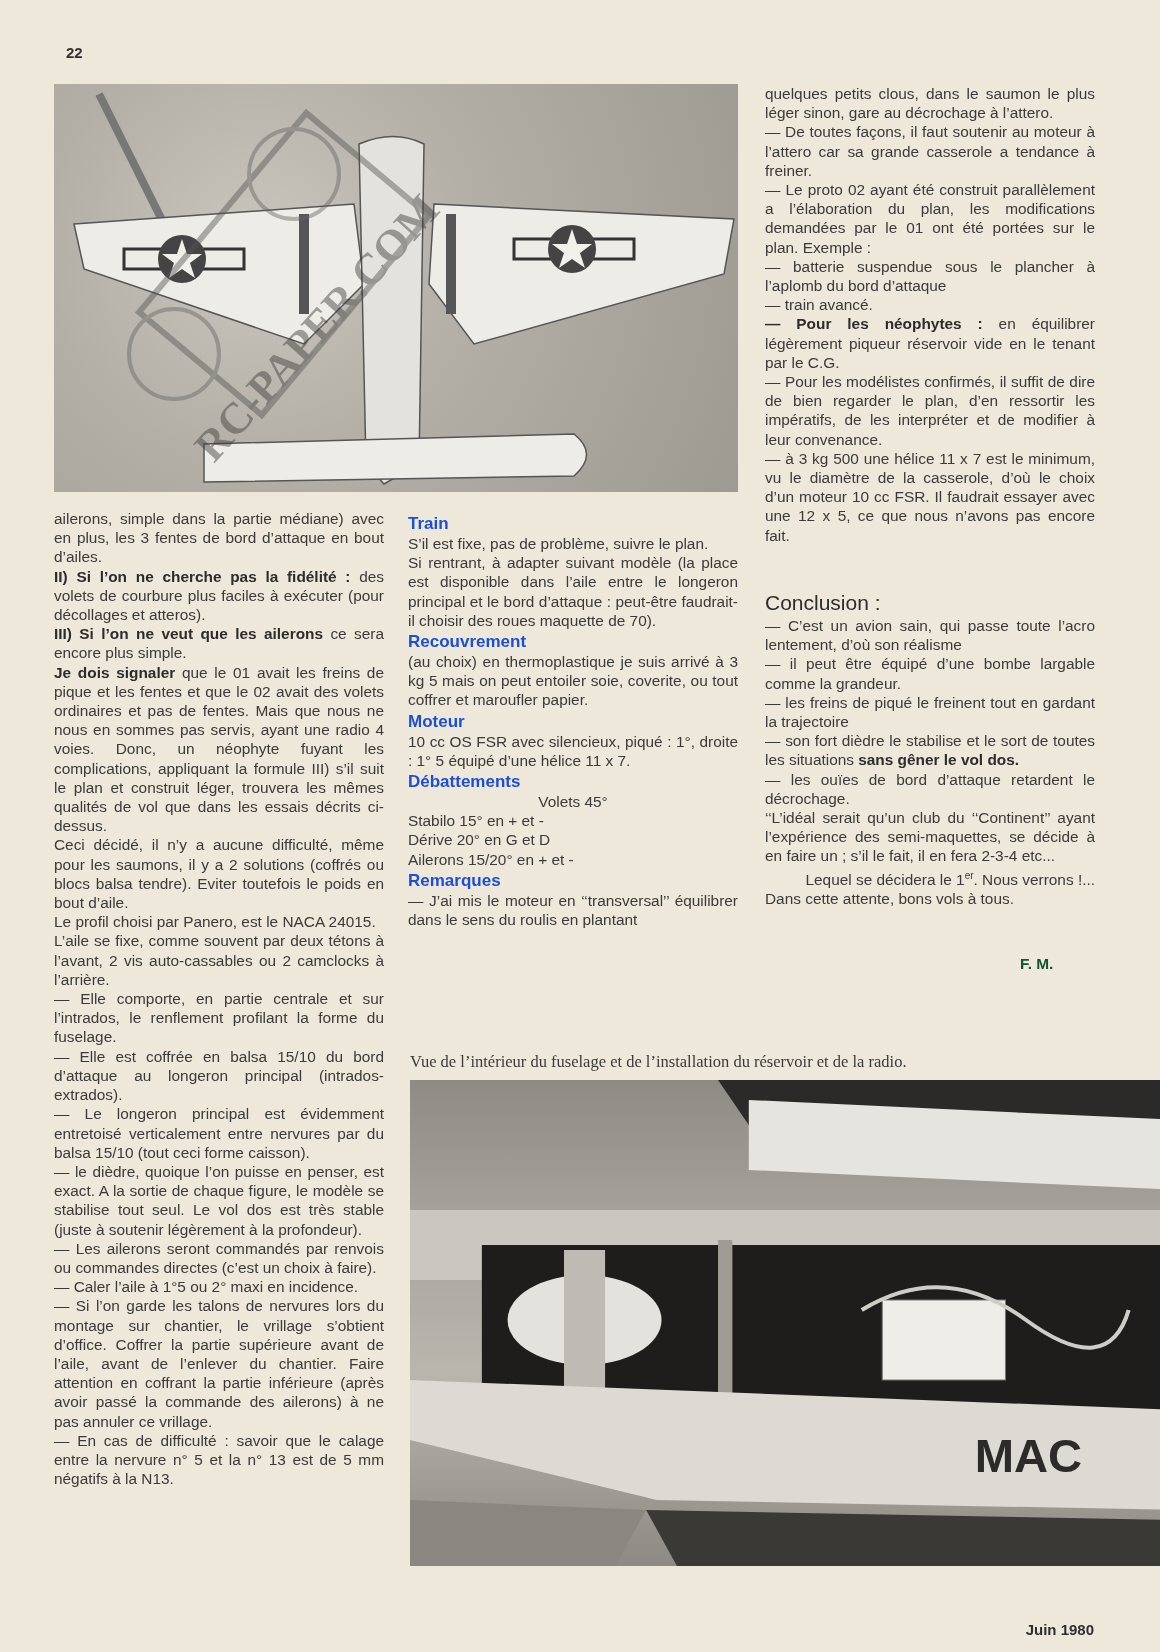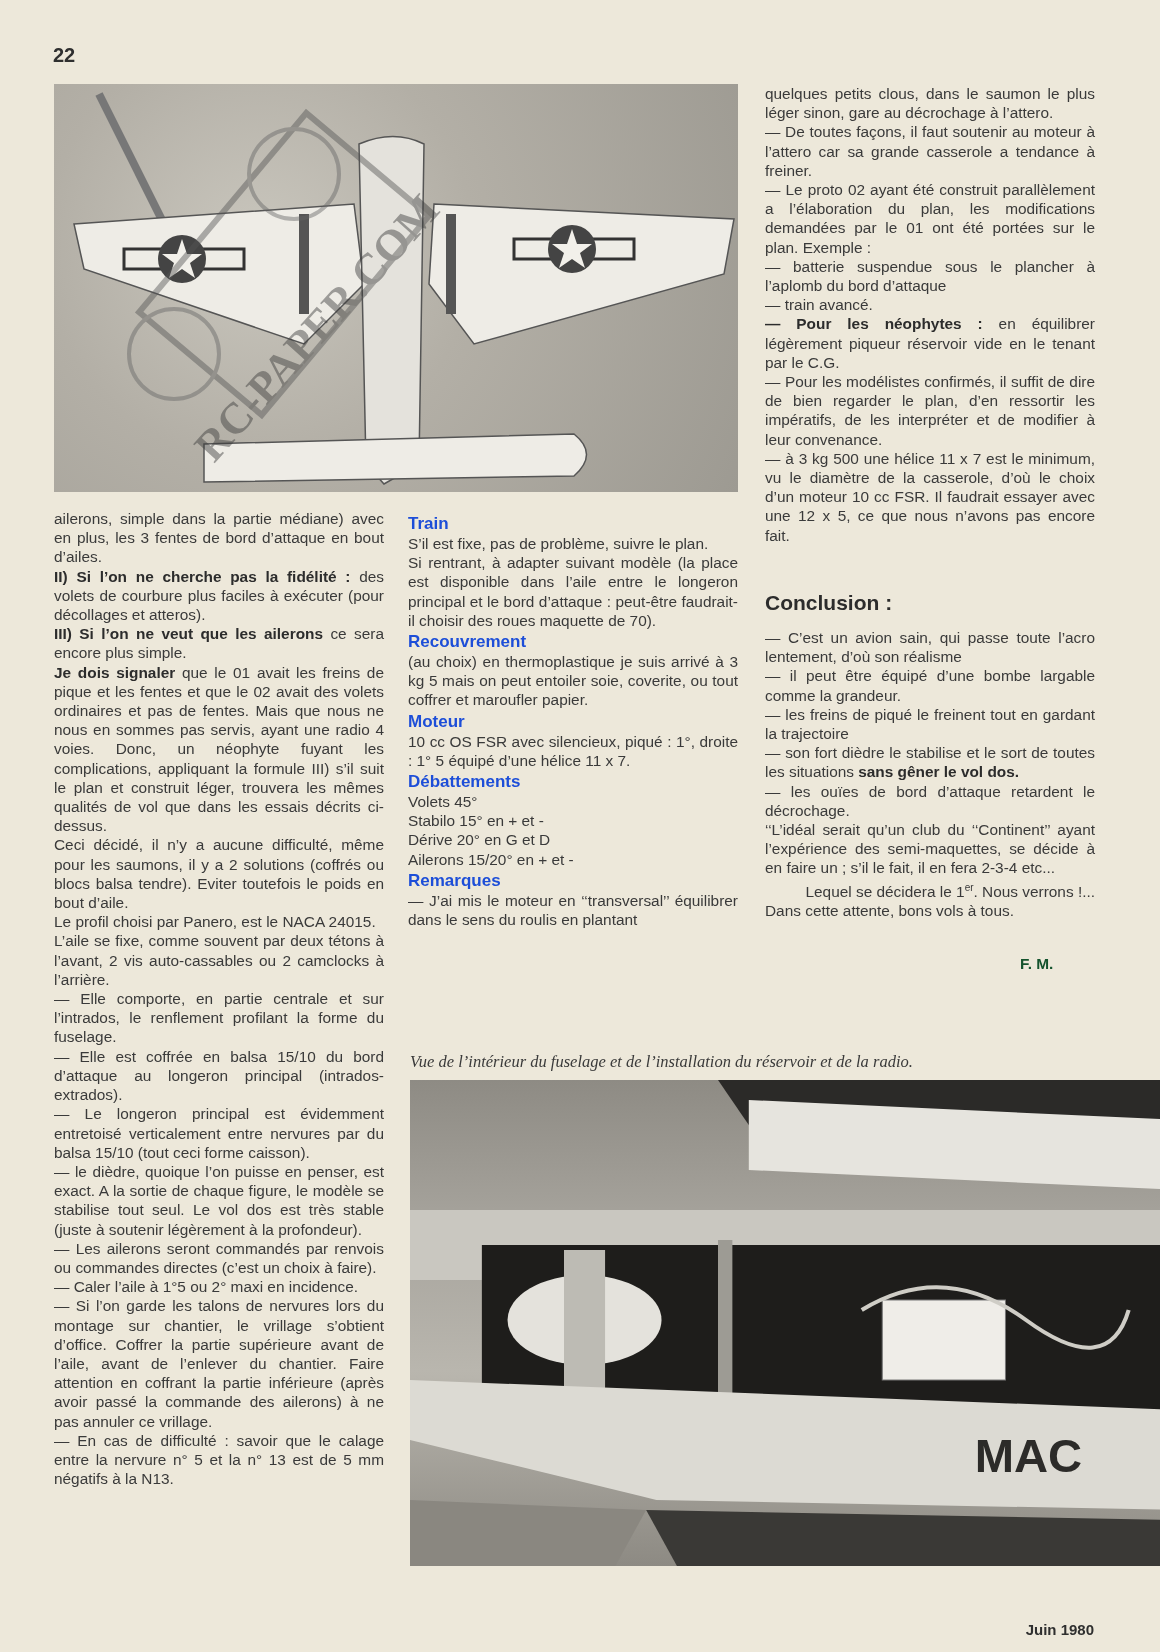--- a/index.html
+++ b/index.html
@@ -3,21 +3,21 @@
 <meta charset="utf-8">
 <style>
   html, body { margin:0; padding:0; }
   body {
     width:1160px; height:1652px; position:relative; overflow:hidden;
     background:#ede8da;
     font-family:"Liberation Sans", sans-serif;
     color:#3a3a3a;
   }
   .abs { position:absolute; }
-  .page-num { left:53px; top:44px; font-weight:bold; font-size:20px; color:#2f2f2f; }
+  .page-num { left:66px; top:44px; font-weight:bold; font-size:15px; color:#2f2f2f; }
   .footer-date { right:66px; top:1621px; font-weight:bold; font-size:15px; color:#2f2f2f; }
 
   
   .photo {
     background:#a9a69e;
     overflow:hidden;
   }
   .photo1 { left:54px; top:84px; width:684px; height:408px;
     background: radial-gradient(circle at 30% 40%, #c9c6bd 0, #b3afa6 40%, #9d9a92 100%);
   }
@@ -26,29 +26,29 @@
   }
   .photo svg { position:absolute; left:0; top:0; width:100%; height:100%; }
 
   .watermark { left:60px; top:100px; width:620px; height:380px; pointer-events:none; }
 
   
   .col { font-size:15.4px; line-height:19.2px; text-align:justify; }
   .col p { margin:0; }
   .col b { color:#2c2c2c; }
   .col h3 { margin:2px 0 0 0; font-size:17px; line-height:20px; font-weight:bold; color:#1d4ed8; }
-  .col h2 { margin:0 0 12px 0; font-size:21px; line-height:26px; font-weight:bold; color:#2c2c2c; }
+  .col h2 { margin:0 0 0 0; font-size:21px; line-height:26px; font-weight:normal; color:#2c2c2c; }
 
   .col-left { left:54px; top:509px; width:330px; }
   .col-mid { left:408px; top:512px; width:330px; }
   .col-right { left:765px; top:84px; width:330px; }
   .col-right-conc { left:765px; top:590px; width:330px; }
   .signature { left:1020px; top:955px; font-weight:bold; font-size:15.4px; color:#14532d; }
 
-  .caption { left:410px; top:1052px; font-family:"Liberation Serif", serif; font-style:italic; font-size:16.5px; color:#3a3a3a; white-space:nowrap; }
+  .caption { left:410px; top:1052px; font-family:"Liberation Serif", serif; font-size:16.5px; color:#3a3a3a; white-space:nowrap; }
 </style>
 </head>
 <body>
 
 <div class="abs page-num">22</div>
 
 <div class="abs photo photo1">
   <svg viewBox="0 0 684 408" preserveAspectRatio="none">
 
     <line x1="45" y1="10" x2="130" y2="180" stroke="#777" stroke-width="8"></line>
@@ -103,21 +103,21 @@
 
 <div class="abs col col-mid">
   <h3>Train</h3>
   <p>S’il est fixe, pas de problème, suivre le plan.</p>
   <p>Si rentrant, à adapter suivant modèle (la place est disponible dans l’aile entre le longeron principal et le bord d’attaque : peut-être faudrait-il choisir des roues maquette de 70).</p>
   <h3>Recouvrement</h3>
   <p>(au choix) en thermoplastique je suis arrivé à 3 kg 5 mais on peut entoiler soie, coverite, ou tout coffrer et maroufler papier.</p>
   <h3>Moteur</h3>
   <p>10 cc OS FSR avec silencieux, piqué : 1°, droite : 1° 5 équipé d’une hélice 11 x 7.</p>
   <h3>Débattements</h3>
-  <p style="text-align:left">Volets 45°</p>
+  <p style="text-align:center">Volets 45°</p>
   <p style="text-align:left">Stabilo 15° en + et -</p>
   <p style="text-align:left">Dérive 20° en G et D</p>
   <p style="text-align:left">Ailerons 15/20° en + et -</p>
   <h3>Remarques</h3>
   <p>— J’ai mis le moteur en ‘‘transversal’’ équilibrer dans le sens du roulis en plantant</p>
 </div>
 
 <div class="abs col col-right">
   <p>quelques petits clous, dans le saumon le plus léger sinon, gare au décrochage à l’attero.</p>
   <p>— De toutes façons, il faut soutenir au moteur à l’attero car sa grande casserole a tendance à freiner.</p>

